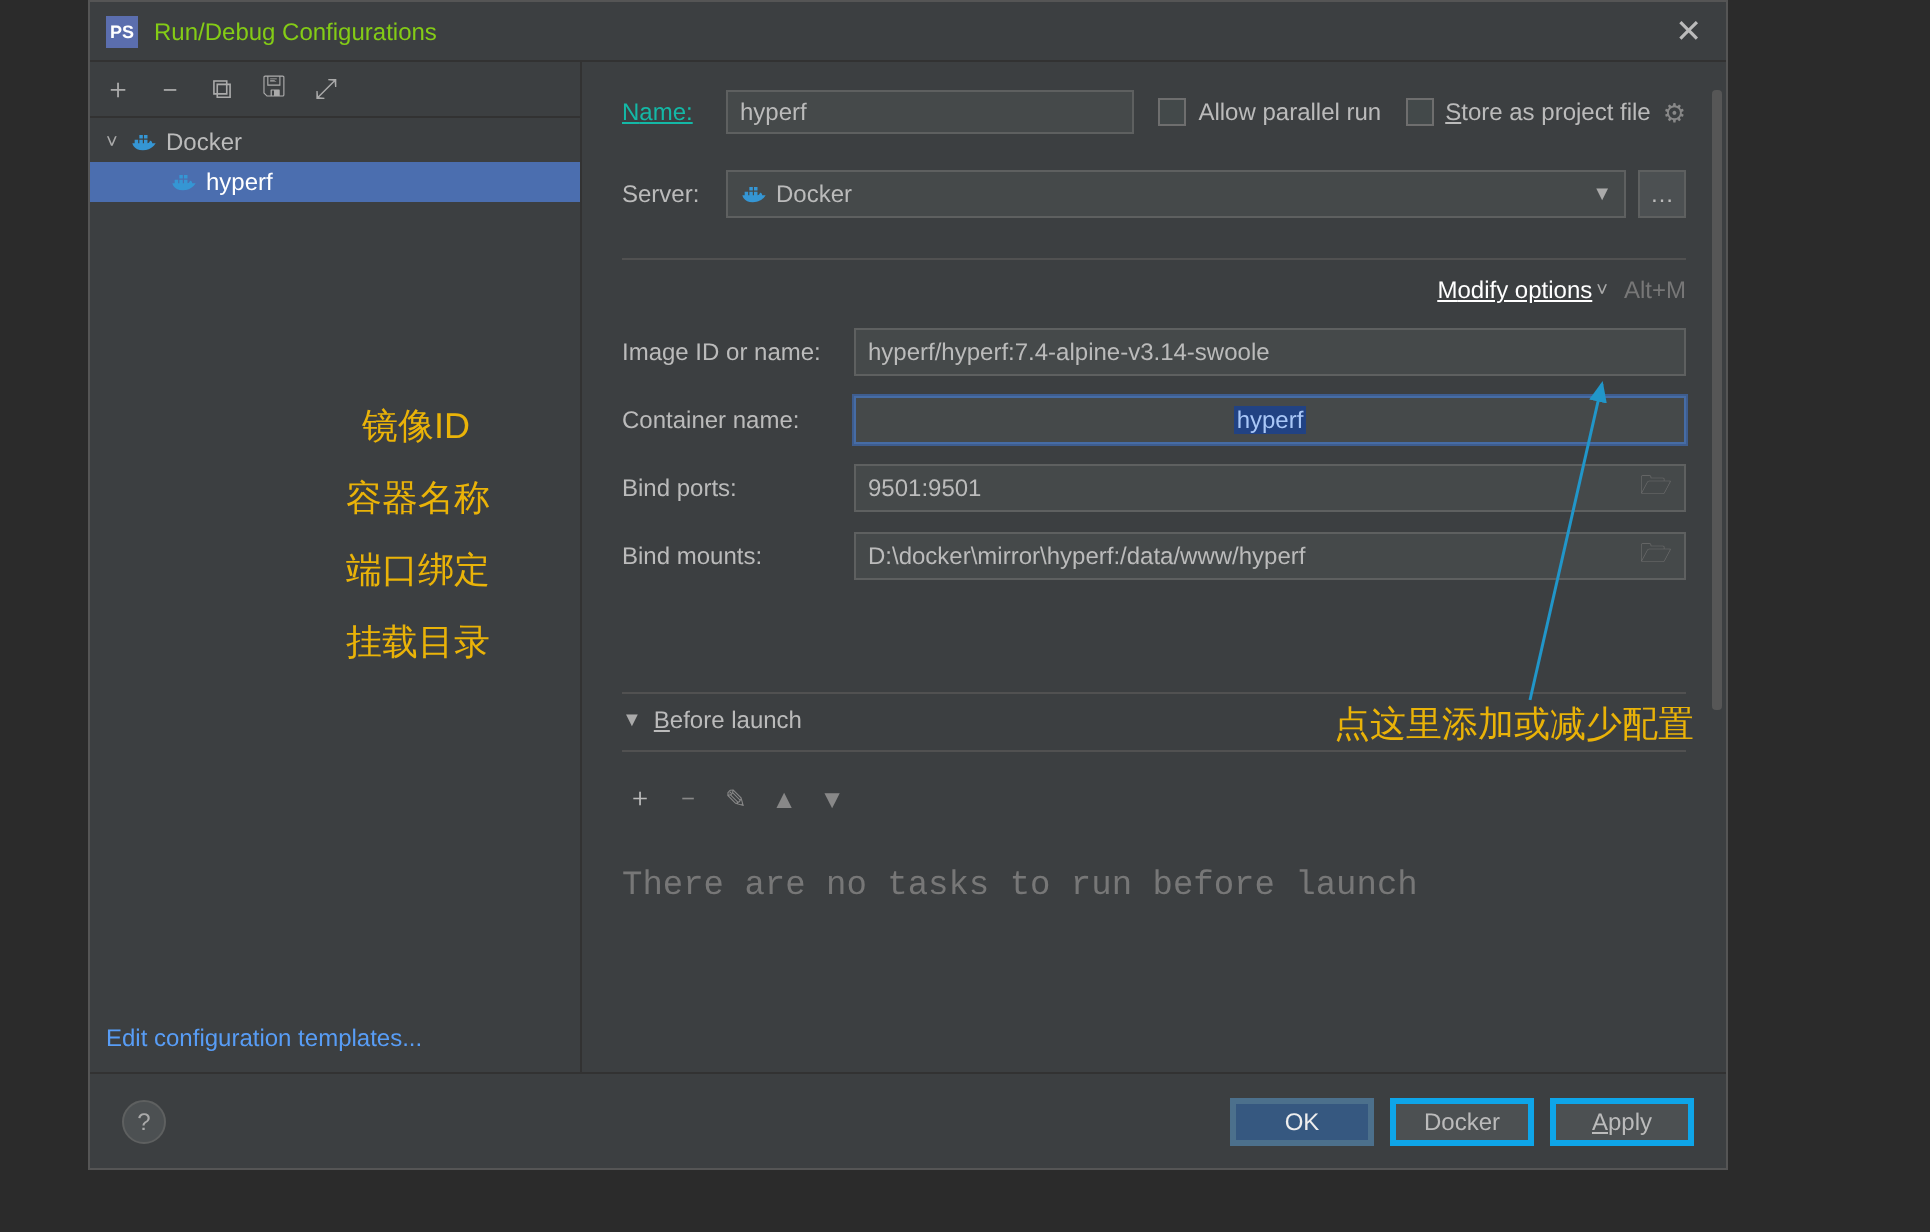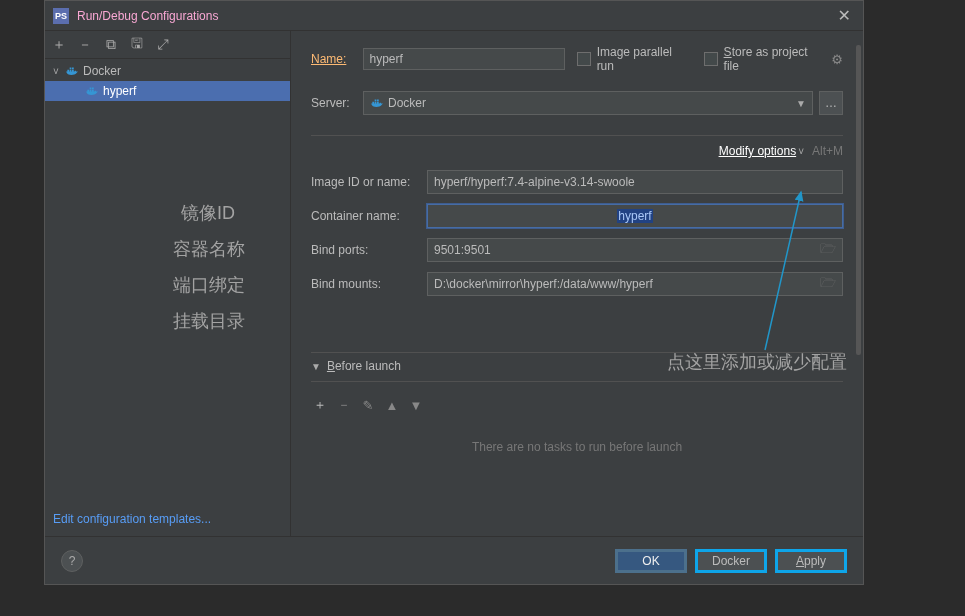--- a/index.html
+++ b/index.html
@@ -1,37 +1,37 @@
 <!DOCTYPE html>
 <html><head>
   <meta charset="utf-8">
   <style>
     * { margin: 0; padding: 0; box-sizing: border-box; }
     body { background: #2b2b2b; font-family: "Segoe UI", Arial, sans-serif; font-size: 12px; color: #bbbbbb; width: 965px; height: 616px; position: relative; }
     .dialog { position: absolute; left: 44px; top: 0; width: 820px; height: 585px; background: #3c3f41; border: 1px solid #555; display: flex; flex-direction: column; }
     .titlebar { height: 30px; background: #3c3f41; display: flex; align-items: center; padding: 0 8px; border-bottom: 1px solid #323232; }
     .titlebar-icon { width: 16px; height: 16px; background: #5b6eae; margin-right: 8px; display: flex; align-items: center; justify-content: center; font-size: 9px; color: #fff; font-weight: bold; }
-    .titlebar-text { flex: 1; color: #f9a8d4; }
+    .titlebar-text { flex: 1; color: #84cc16; }
     .close-x { color: #bbb; font-size: 16px; cursor: pointer; padding: 0 4px; }
     .main { flex: 1; display: flex; overflow: hidden; }
     .sidebar { width: 246px; background: #3c3f41; border-right: 1px solid #323232; display: flex; flex-direction: column; }
     .toolbar { height: 28px; display: flex; align-items: center; padding: 0 6px; gap: 10px; border-bottom: 1px solid #323232; }
     .tool-icon { color: #aaa; cursor: pointer; font-size: 14px; width: 16px; text-align: center; }
     .tree { flex: 1; padding-top: 2px; }
     .tree-item { display: flex; align-items: center; height: 20px; padding-left: 8px; cursor: pointer; }
     .tree-item.child { padding-left: 40px; }
     .tree-item.selected { background: #4b6eaf; color: #fff; }
     .tree-arrow { width: 12px; color: #aaa; font-size: 10px; }
     .docker-icon { width: 14px; height: 14px; margin-right: 4px; }
     .tree-label { font-size: 12px; }
     .edit-templates { padding: 10px 8px; }
     .edit-templates a { color: #589df6; text-decoration: none; font-size: 12px; }
     .content { flex: 1; background: #3c3f41; padding: 14px 20px 0 20px; position: relative; display: flex; flex-direction: column; }
     .row { display: flex; align-items: center; margin-bottom: 18px; }
-    .row-label { width: 52px; color: #fdba74; text-decoration: underline; }
+    .row-label { width: 52px; color: #14b8a6; text-decoration: underline; }
     .text-input { background: #45494a; border: 1px solid #5e6060; color: #bbb; padding: 3px 6px; font-size: 12px; }
     .text-input.name { width: 204px; }
     .checkbox-wrap { display: flex; align-items: center; margin-left: 12px; cursor: pointer; }
     .checkbox { width: 14px; height: 14px; border: 1px solid #6e6e6e; background: #43494a; margin-right: 6px; }
     .gear { color: #888; margin-left: 6px; font-size: 13px; }
     .server-row { display: flex; align-items: center; margin-bottom: 10px; }
     .server-label { width: 52px; }
     .server-select { flex: 1; background: #45494a; border: 1px solid #5e6060; height: 24px; display: flex; align-items: center; padding: 0 6px; cursor: pointer; }
     .select-arrow { color: #aaa; font-size: 10px; }
     .ellipsis-btn { width: 24px; height: 24px; background: #4c5052; border: 1px solid #5e6060; margin-left: 6px; display: flex; align-items: center; justify-content: center; cursor: pointer; color: #bbb; }
@@ -46,27 +46,27 @@
     .field-input.focused { border: 1px solid #466ca5; box-shadow: 0 0 0 1px #3e5d8f; }
     .field-input input { background: transparent; border: none; color: #bbb; font-size: 12px; width: 100%; outline: none; }
     .selected-text { background: #214283; color: #a9c7f7; padding: 0 1px; }
     .folder-icon { color: #6e6e6e; margin-left: auto; font-size: 13px; }
     .before-launch { margin-top: 36px; }
     .bl-header { display: flex; align-items: center; padding-bottom: 6px; border-bottom: 1px solid #515151; cursor: pointer; }
     .bl-arrow { color: #aaa; font-size: 10px; margin-right: 6px; }
     .bl-toolbar { display: flex; align-items: center; gap: 10px; padding: 6px 2px; }
     .bl-tool { color: #888; font-size: 13px; width: 14px; text-align: center; cursor: pointer; }
     .bl-tool.active { color: #bbb; }
-    .bl-empty { text-align: center; color: #777; padding: 20px 0 30px 0; font-size: 12px; }
+    .bl-empty { color: #777; padding: 20px 0 30px 0; font-size: 17px; font-family: Liberation Mono, monospace; }
     .footer { height: 48px; border-top: 1px solid #323232; display: flex; align-items: center; padding: 0 16px; }
     .help-btn { width: 22px; height: 22px; border: 1px solid #5e6060; border-radius: 11px; display: flex; align-items: center; justify-content: center; color: #aaa; cursor: pointer; background: #4c5052; }
     .footer-spacer { flex: 1; }
     .btn { min-width: 72px; height: 24px; margin-left: 8px; border: 3px solid #0ea5e9; background: #4c5052; color: #bbb; cursor: pointer; font-size: 12px; display: flex; align-items: center; justify-content: center; }
     .btn.primary { background: #365880; border-color: #4c708c; color: #eee; }
-    .annotation { position: absolute; color: #a3a3a3; font-size: 18px; pointer-events: none; font-family: "Microsoft YaHei", sans-serif; }
+    .annotation { position: absolute; color: #eab308; font-size: 18px; pointer-events: none; font-family: "Microsoft YaHei", sans-serif; }
     .ann-arrow { position: absolute; pointer-events: none; }
     .content-scroll { position: absolute; right: 2px; top: 14px; width: 5px; height: 310px; background: #565656; border-radius: 2px; }
     svg.docker-svg { fill: #3596d4; }
   </style>
 </head>
 <body>
 
 <div class="dialog">
   <div class="titlebar">
     <div class="titlebar-icon">PS</div>
@@ -101,21 +101,21 @@
         <a href="#">Edit configuration templates...</a>
       </div>
     </div>
     <div class="content">
       <div class="row">
         <span class="row-label"><u>N</u>ame:</span>
         <input class="text-input name" value="hyperf" style="">
         <div style="flex:1"></div>
         <div class="checkbox-wrap">
           <div class="checkbox"></div>
-          <span>Image parallel run</span>
+          <span>Allow parallel run</span>
         </div>
         <div class="checkbox-wrap">
           <div class="checkbox"></div>
           <span><u>S</u>tore as project file</span>
         </div>
         <span class="gear">⚙</span>
       </div>
       <div class="server-row">
         <span class="server-label">Server:</span>
         <div class="server-select">

